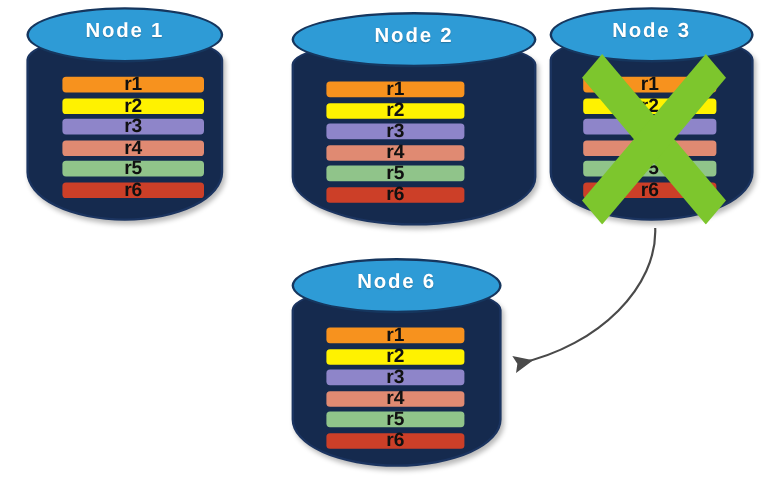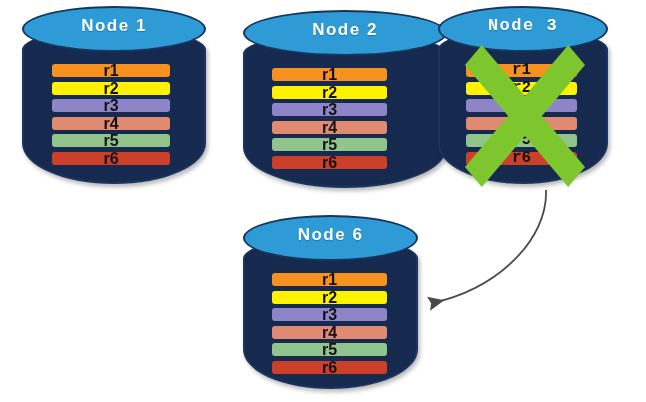--- a/index.html
+++ b/index.html
@@ -99,21 +99,21 @@
 
 <svg class="arrow-layer" viewBox="0 0 646 402">
   <defs>
     <marker id="arrowhead" markerWidth="9" markerHeight="9" refX="7" refY="4.5" orient="auto">
       <polygon points="0 4.5, 9 0.5, 7.5 4.5, 9 8.5" fill="#4a4a4a"></polygon>
     </marker>
   </defs>
   <path id="replication-arrow-path" d="M 546 190 C 548 238, 500 288, 432 303" fill="none" stroke="#4a4a4a" stroke-width="1.8" marker-end="url(#arrowhead)"></path>
 </svg>
 
-<div class="node" style="left: 22px; top: 6px; width: 184px; height: 186px;">
+<div class="node" style="left: 22px; top: 6px; width: 164px; height: 186px;">
     <div class="cyl-body"></div>
     <div class="cyl-top"></div>
     <div class="cyl-label">Node  1</div>
     <div class="bars">
       <div class="bar" style="left: 30px; top: 58px; width: 118px; background: rgb(247, 146, 30);">r1</div>
       <div class="bar" style="left: 30px; top: 75.5px; width: 118px; background: rgb(255, 242, 0);">r2</div>
       <div class="bar" style="left: 30px; top: 93px; width: 118px; background: rgb(142, 133, 201);">r3</div>
       <div class="bar" style="left: 30px; top: 110.5px; width: 118px; background: rgb(224, 138, 114);">r4</div>
       <div class="bar" style="left: 30px; top: 128px; width: 118px; background: rgb(144, 196, 138);">r5</div>
       <div class="bar" style="left: 30px; top: 145.5px; width: 118px; background: rgb(204, 63, 40);">r6</div>
@@ -125,21 +125,21 @@
     <div class="cyl-label">Node  2</div>
     <div class="bars">
       <div class="bar" style="left: 29px; top: 58px; width: 115px; background: rgb(247, 146, 30);">r1</div>
       <div class="bar" style="left: 29px; top: 75.5px; width: 115px; background: rgb(255, 242, 0);">r2</div>
       <div class="bar" style="left: 29px; top: 93px; width: 115px; background: rgb(142, 133, 201);">r3</div>
       <div class="bar" style="left: 29px; top: 110.5px; width: 115px; background: rgb(224, 138, 114);">r4</div>
       <div class="bar" style="left: 29px; top: 128px; width: 115px; background: rgb(144, 196, 138);">r5</div>
       <div class="bar" style="left: 29px; top: 145.5px; width: 115px; background: rgb(204, 63, 40);">r6</div>
     </div>
   </div>
-<div class="node" style="left: 438px; top: 6px; width: 170px; height: 186px; font-family: Liberation Mono, monospace;">
+<div class="node" style="left: 458px; top: 6px; width: 170px; height: 186px;">
     <div class="cyl-body"></div>
     <div class="cyl-top"></div>
     <div class="cyl-label">Node  3</div>
     <div class="bars">
       <div class="bar" style="left: 28px; top: 58px; width: 111px; background: rgb(247, 146, 30);">r1</div>
       <div class="bar" style="left: 28px; top: 75.5px; width: 111px; background: rgb(255, 242, 0);">r2</div>
       <div class="bar" style="left: 28px; top: 93px; width: 111px; background: rgb(142, 133, 201);">r3</div>
       <div class="bar" style="left: 28px; top: 110.5px; width: 111px; background: rgb(224, 138, 114);">r4</div>
       <div class="bar" style="left: 28px; top: 128px; width: 111px; background: rgb(144, 196, 138);">r5</div>
       <div class="bar" style="left: 28px; top: 145.5px; width: 111px; background: rgb(204, 63, 40);">r6</div>

